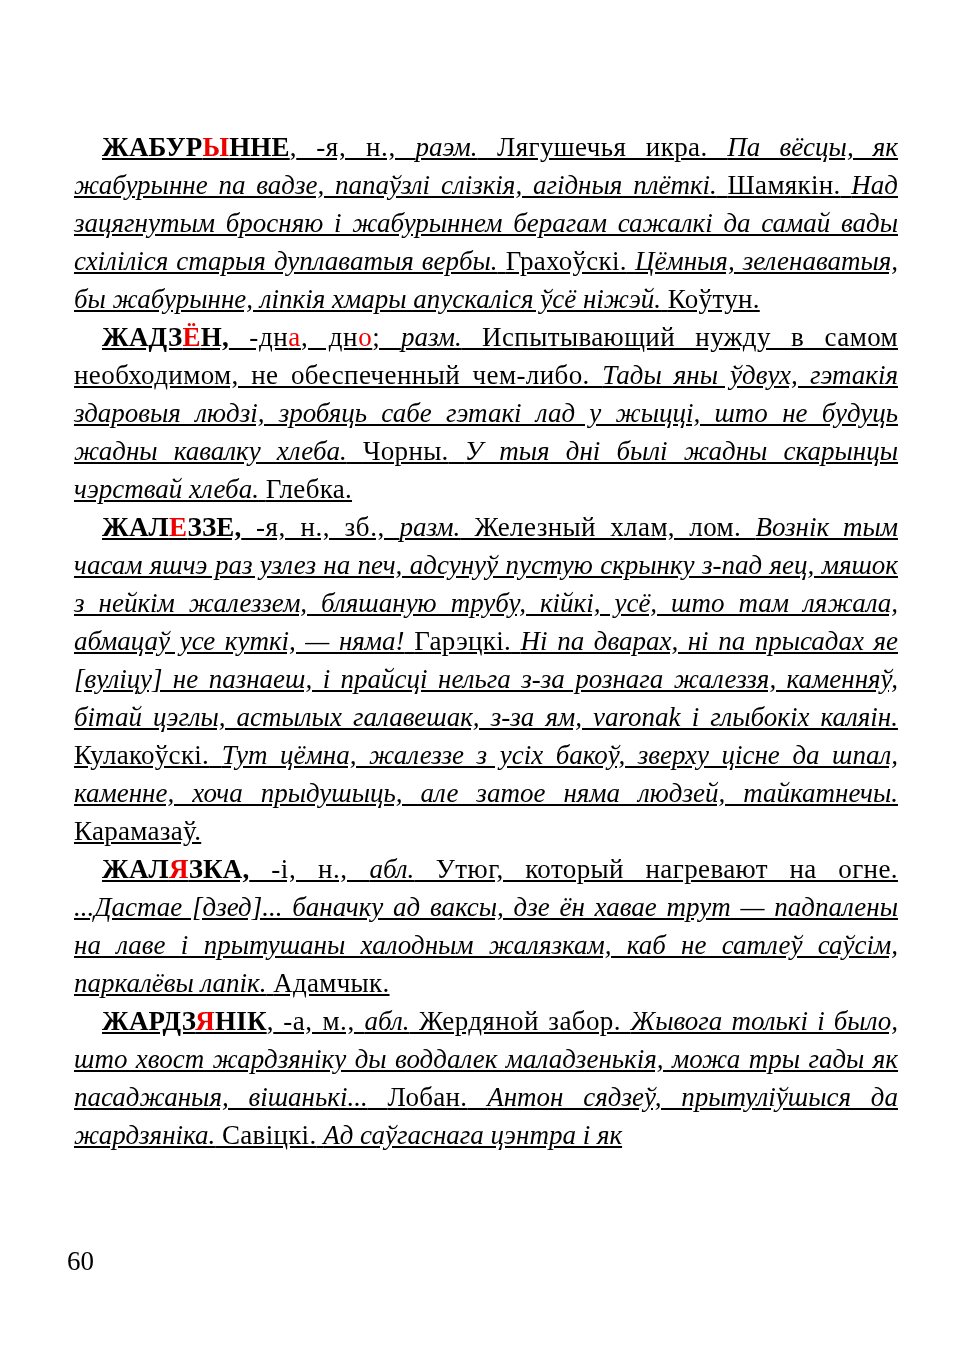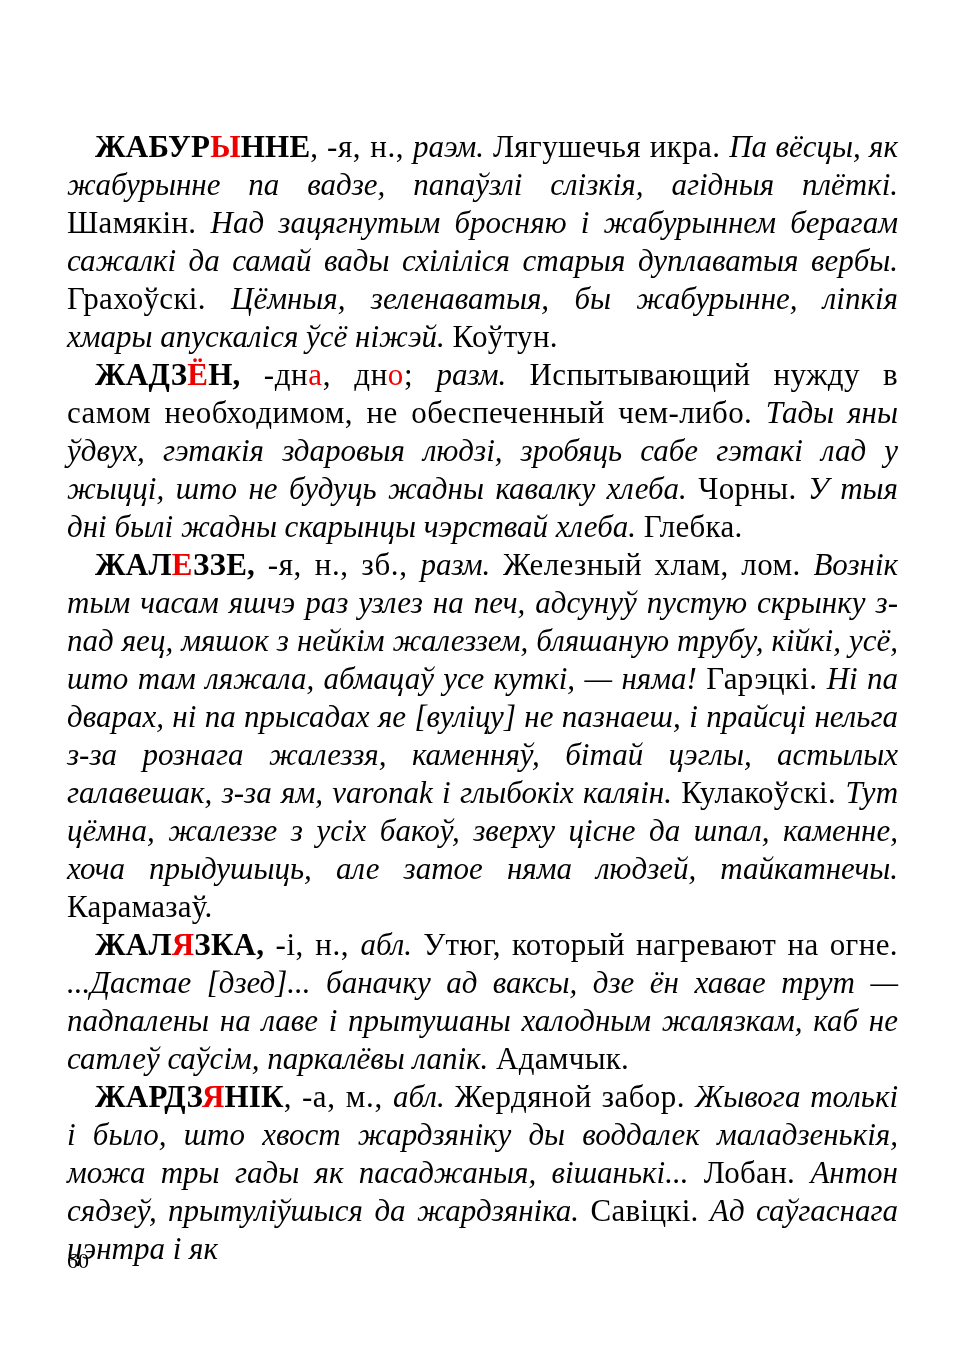--- a/index.html
+++ b/index.html
@@ -27,28 +27,29 @@
   }
 
   .text-column {
     position: absolute;
     left: 67px;
     top: 128px;
     width: 831px;
   }
 
   .entry {
-    margin: 0 0 0 0;
+    margin: 0 0 0 7px;
     padding: 0;
-    font-size: 31px;
+    font-size: 27px;
     line-height: 38px;
     text-align: justify;
     text-justify: inter-word;
     text-indent: 28px;
     hyphens: none;
+    text-decoration: underline;
     -webkit-hyphens: none;
   }
 
   
   .headword {
     font-weight: bold;
     font-style: normal;
     letter-spacing: 0.2px;
   }
 
@@ -87,21 +88,21 @@
   .author {
     font-style: normal;
     font-weight: normal;
     letter-spacing: 0.3px;
   }
 
   .page-number {
     position: absolute;
     left: 67px;
     top: 1245px;
-    font-size: 22px;
+    font-size: 27px;
     line-height: 32px;
     font-style: normal;
     font-weight: normal;
     color: #000000;
   }
 </style>
 </head>
 <body>
 
 <div class="page">

